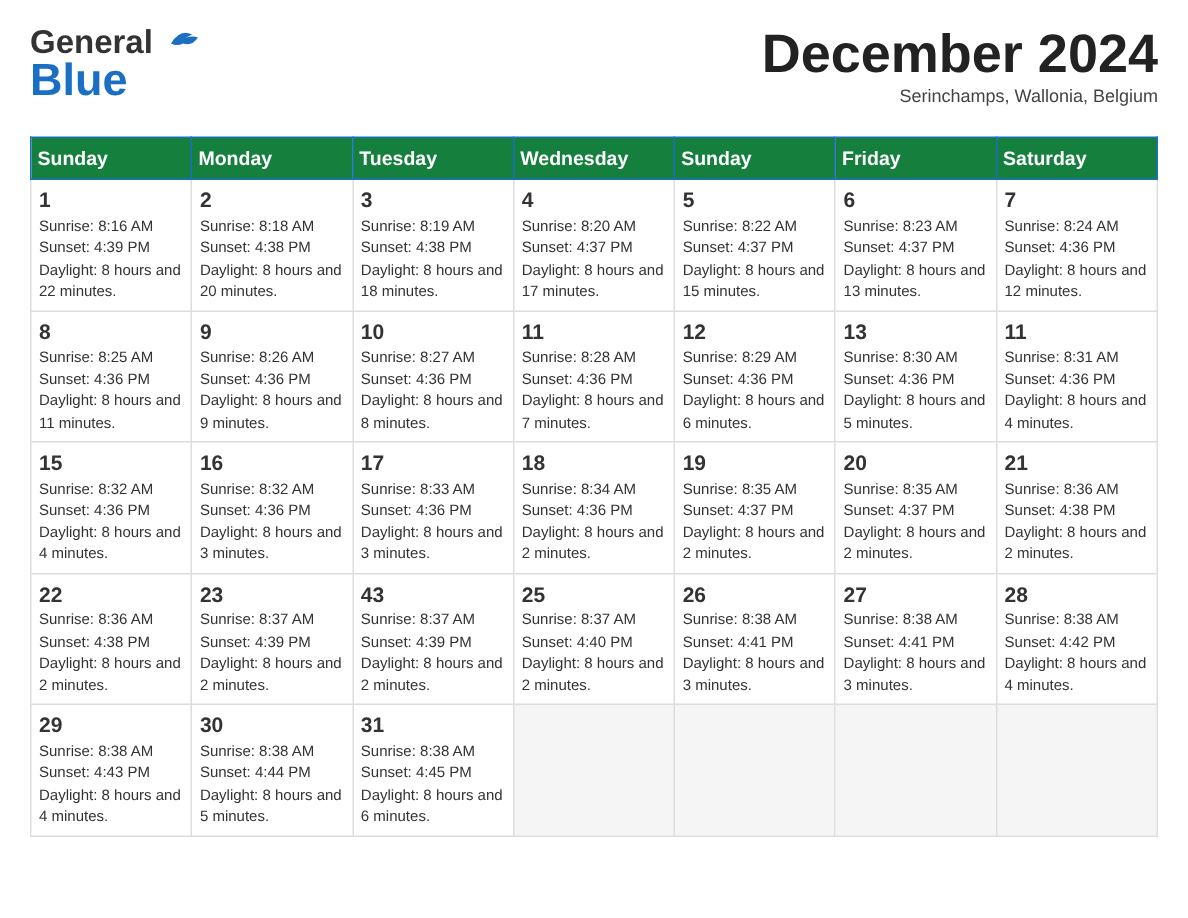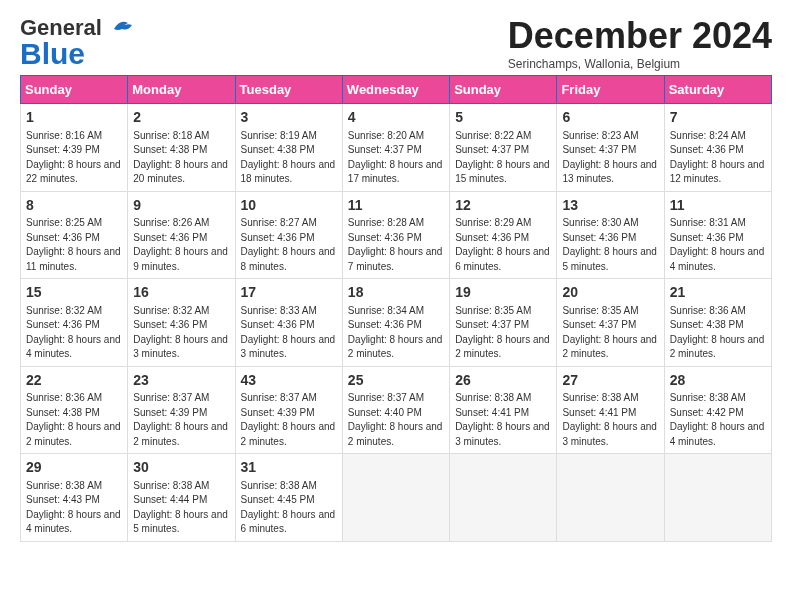--- a/index.html
+++ b/index.html
@@ -12,46 +12,46 @@
     }
     .page {
       width: 792px;
       min-height: 612px;
       padding: 15px 20px 10px 20px;
     }
     .header {
       display: flex;
       justify-content: space-between;
       align-items: flex-start;
-      margin-bottom: 4px;
+      margin-bottom: 20px;
     }
     .logo {
       display: flex;
       flex-direction: column;
       align-items: flex-start;
     }
     .title-area {
-      text-align: left;
+      text-align: right;
     }
     .month-title {
       font-size: 36px;
       font-weight: bold;
       color: #222;
     }
     .subtitle {
       font-size: 12px;
       color: #444;
     }
     .calendar {
       width: 100%;
       border-collapse: collapse;
       font-size: 11px;
     }
     .calendar thead tr th {
-      background-color: #ec4899;
+      background-color: #15803d;
       color: #fff;
       padding: 6px 4px;
       font-size: 13px;
       font-weight: bold;
       border: 1px solid #1a6fc4;
       text-align: left;
     }
     .calendar tbody tr td {
       border: 1px solid #ddd;
       vertical-align: top;

